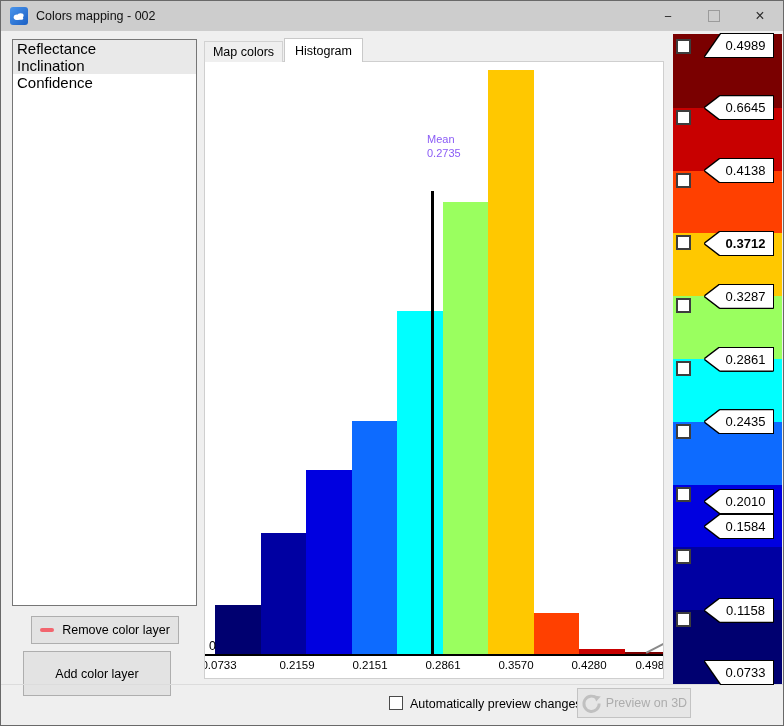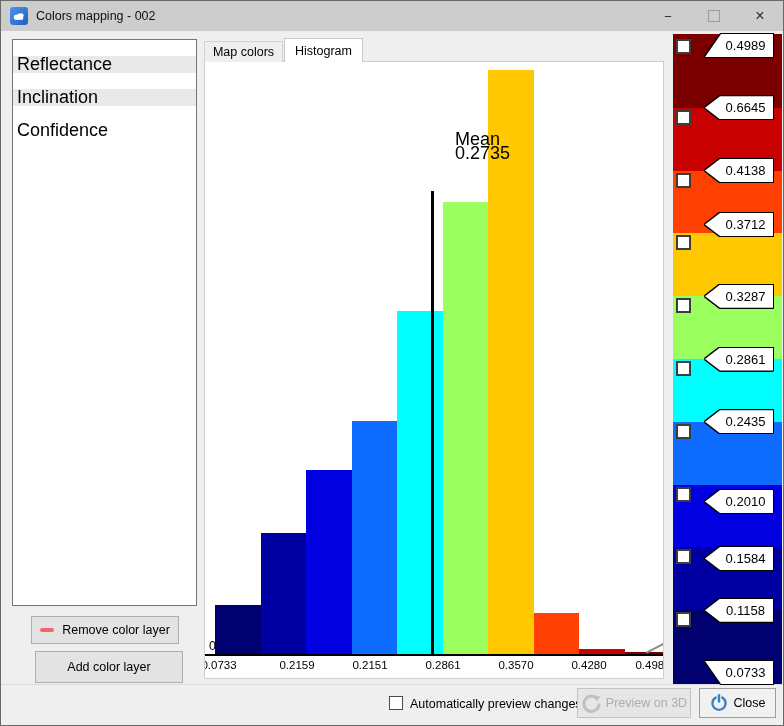--- a/index.html
+++ b/index.html
@@ -11,44 +11,44 @@
   .app-icon{width:18px;height:18px;margin-left:9px;border-radius:3px;background:linear-gradient(135deg,#4a95ec,#1b5fc4);display:flex;align-items:center;justify-content:center;flex:0 0 auto;}
   .win-title{margin-left:8px;font-size:12.5px;color:#101010;}
   .controls{margin-left:auto;display:flex;height:100%;}
   .ctrl{width:46px;height:100%;display:flex;align-items:center;justify-content:center;color:#2c2c2c;}
   .ctrl-min{font-size:13px;}
   .max-box{width:10px;height:10px;border:1px solid #9b9b9b;}
   .ctrl-close{font-size:16px;}
 
   
   .listbox{position:absolute;left:11px;top:38px;width:185px;height:567px;background:#fff;border:1px solid #767676;box-sizing:border-box;overflow:hidden;}
-  .list-row{height:17px;line-height:17px;padding-left:4px;font-size:18px;color:#000;margin-top:16px;}
+  .list-row{height:17px;line-height:17px;padding-left:4px;font-size:15px;color:#000;}
   .list-row.alt{background:#e9e9e9;}
 
   
   .btn{position:absolute;background:#e3e3e3;border:1px solid #aeaeae;box-sizing:border-box;font-size:12.5px;color:#000;display:flex;align-items:center;justify-content:center;gap:8px;}
   .btn-remove{left:30px;top:615px;width:148px;height:28px;}
-  .btn-add{left:34px;top:650px;width:148px;height:32px;}
+  .btn-add{left:22px;top:650px;width:148px;height:45px;}
   .minus-icon{width:14px;height:4px;border-radius:2px;background:#f2656e;}
 
   
   .tab{position:absolute;font-size:12.5px;display:flex;align-items:center;justify-content:center;box-sizing:border-box;}
   .tab-inactive{left:203px;top:40px;width:79px;height:21px;background:#efefef;border:1px solid #d2d2d2;border-bottom:none;z-index:2;}
   .tab-active{left:283px;top:37px;width:79px;height:24px;background:#fff;border:1px solid #c9c9c9;border-bottom:none;z-index:3;}
   .panel{position:absolute;left:203px;top:60px;width:460px;height:618px;background:#fff;border:1px solid #cfcfcf;box-sizing:border-box;z-index:1;overflow:hidden;}
 
   
   .plot{position:absolute;left:0;top:0;width:458px;height:592px;}
   .bar{position:absolute;bottom:0;}
   .axis{position:absolute;left:0;top:592px;width:458px;height:2px;background:#000;}
   .axis-arrow{position:absolute;left:440px;top:585px;width:21px;height:2px;background:#8a8a8a;transform:rotate(-27deg);}
   .tick{position:absolute;top:597px;transform:translateX(-50%);font-size:11.5px;color:#000;white-space:nowrap;}
   .origin-label{position:absolute;left:4px;top:577px;font-size:12.5px;color:#000;z-index:2;}
   .mean-line{position:absolute;left:226px;top:129px;width:3px;height:463px;background:#000;z-index:2;}
-  .mean-text{position:absolute;left:222px;top:70px;font-size:18px;line-height:14px;color:#000000;z-index:2;margin-left:28px;}
+  .mean-text{position:absolute;left:222px;top:70px;font-size:11px;line-height:14px;color:#8b5cf6;z-index:2;}
 
   
   .scale{position:absolute;left:672px;top:33px;width:109px;height:650px;}
   .seg{position:absolute;left:0;width:100%;}
   .seg-check{position:absolute;left:3px;width:15px;height:15px;background:#fff;border:2px solid #3d3d3d;box-sizing:border-box;z-index:4;}
   .tag{position:absolute;right:9px;width:68px;height:23px;z-index:5;filter:drop-shadow(1px 0 0 #000) drop-shadow(-1px 0 0 #000) drop-shadow(0 1px 0 #000) drop-shadow(0 -1px 0 #000);}
   .tag-shape{width:100%;height:100%;background:#fff;display:flex;align-items:center;justify-content:center;padding-left:13px;box-sizing:border-box;font-size:13px;color:#000;}
   .tag-mid .tag-shape{clip-path:polygon(0 50%,15px 0,100% 0,100% 100%,15px 100%);}
   .tag-first .tag-shape{clip-path:polygon(16px 0,100% 0,100% 100%,0 100%);}
   .tag-last .tag-shape{clip-path:polygon(0 0,100% 0,100% 100%,16px 100%);}
@@ -153,36 +153,36 @@
       <div class="seg-check" style="top: 578.2px;"></div>
       <div class="tag tag-first" style="top: 0px;">
         <div class="tag-shape">0.4989</div>
       </div>
       <div class="tag tag-mid" style="top: 62.3px;">
         <div class="tag-shape">0.6645</div>
       </div>
       <div class="tag tag-mid" style="top: 125.1px;">
         <div class="tag-shape">0.4138</div>
       </div>
-      <div class="tag tag-mid" style="top: 179px;">
+      <div class="tag tag-mid" style="top: 198px; font-weight: bold;">
         <div class="tag-shape">0.3712</div>
       </div>
       <div class="tag tag-mid" style="top: 250.7px;">
         <div class="tag-shape">0.3287</div>
       </div>
       <div class="tag tag-mid" style="top: 313.5px;">
         <div class="tag-shape">0.2861</div>
       </div>
       <div class="tag tag-mid" style="top: 376.3px;">
         <div class="tag-shape">0.2435</div>
       </div>
       <div class="tag tag-mid" style="top: 456px;">
         <div class="tag-shape">0.2010</div>
       </div>
-      <div class="tag tag-mid" style="top: 513px;">
+      <div class="tag tag-mid" style="top: 481px;">
         <div class="tag-shape">0.1584</div>
       </div>
       <div class="tag tag-mid" style="top: 564.7px; text-align: right;">
         <div class="tag-shape">0.1158</div>
       </div>
       <div class="tag tag-last" style="top: 627px;">
         <div class="tag-shape">0.0733</div>
       </div>
     </div>
 
@@ -190,21 +190,14 @@
   <div class="chk"></div>
   <div class="chk-label">Automatically preview changes</div>
 
   <div class="btn btn-preview">
     <svg width="21" height="21" viewBox="0 0 22 22">
       <path d="M16.5 5.5 A8 8 0 1 0 19 11" fill="none" stroke="#c0c0c0" stroke-width="3"></path>
       <path d="M13.5 2.5 l7.2 1.2 -4.8 5.2 z" fill="#c0c0c0"></path>
     </svg>
     <span>Preview on 3D</span>
   </div>
-  <div class="btn btn-close">
-    <svg width="18" height="18" viewBox="0 0 18 18">
-      <path d="M5.6 3.6 A6.6 6.6 0 1 0 12.4 3.6" fill="none" stroke="#3b7fc4" stroke-width="2.4" stroke-linecap="round"></path>
-      <line x1="9" y1="1.2" x2="9" y2="7.6" stroke="#3b7fc4" stroke-width="2.4" stroke-linecap="round"></line>
-    </svg>
-    <span>Close</span>
-  </div>
 
 </div>
 
 </body></html>

